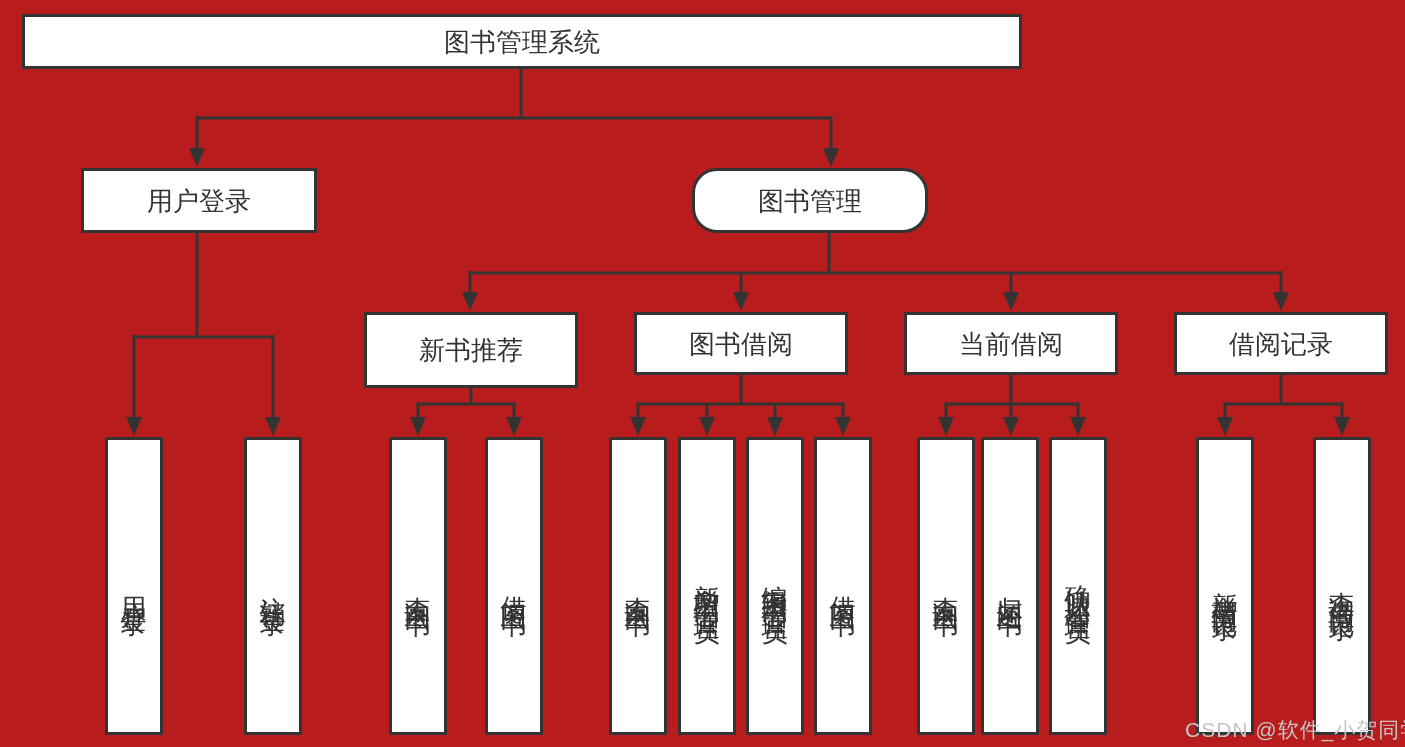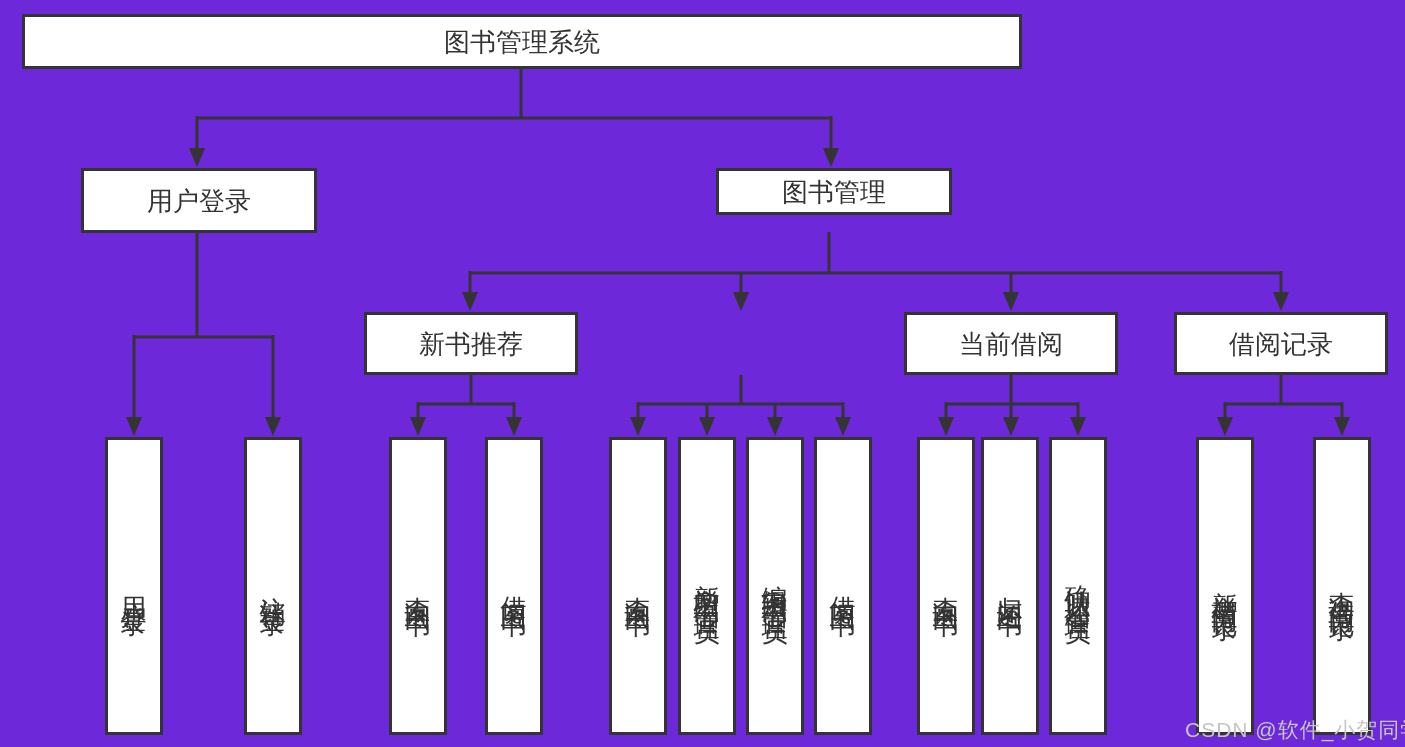--- a/index.html
+++ b/index.html
@@ -8,21 +8,21 @@
     background: #ffffff;
     width: 1405px;
     height: 747px;
     overflow: hidden;
     font-family: "Liberation Sans", sans-serif;
   }
   .stage {
     position: relative;
     width: 1405px;
     height: 747px;
-    background: #6d28d9;
+    background: #b91c1c;
   }
   .connectors {
     position: absolute;
     left: 0;
     top: 0;
   }
   .node {
     position: absolute;
     box-sizing: border-box;
     background: #ffffff;
@@ -119,23 +119,24 @@
       <polygon points="1003,417 1019,417 1011,436"></polygon>
       <polygon points="1070,417 1086,417 1078,436"></polygon>
       <polygon points="1217,417 1233,417 1225,436"></polygon>
       <polygon points="1334,417 1350,417 1342,436"></polygon>
     </g>
   </svg>
 
   <div class="node" style="left:22px; top:14px; width:1000px; height:55px;">图书管理系统</div>
 
   <div class="node" style="left:81px; top:168px; width:236px; height:65px;">用户登录</div>
-  <div class="node" style="left:716px; top:168px; width:236px; height:47px;">图书管理</div>
+  <div class="node" style="left:692px; top:168px; width:236px; height:65px;border-radius:25px;">图书管理</div>
 
-  <div class="node" style="left:364px; top:312px; width:214px; height:63px;">新书推荐</div>
+  <div class="node" style="left:364px; top:312px; width:214px; height:76px;">新书推荐</div>
+  <div class="node" style="left:634px; top:312px; width:214px; height:63px;">图书借阅</div>
   <div class="node" style="left:1174px; top:312px; width:214px; height:63px;">借阅记录</div>
   <div class="node" style="left:904px; top:312px; width:214px; height:63px;">当前借阅</div>
 
   <div class="node leaf" style="left:105px; top:437px; width:58px; height:298px;">
     <span>用户登录</span>
   </div>
   <div class="node leaf" style="left:244px; top:437px; width:58px; height:298px;">
     <span>注销登录</span>
   </div>
 

